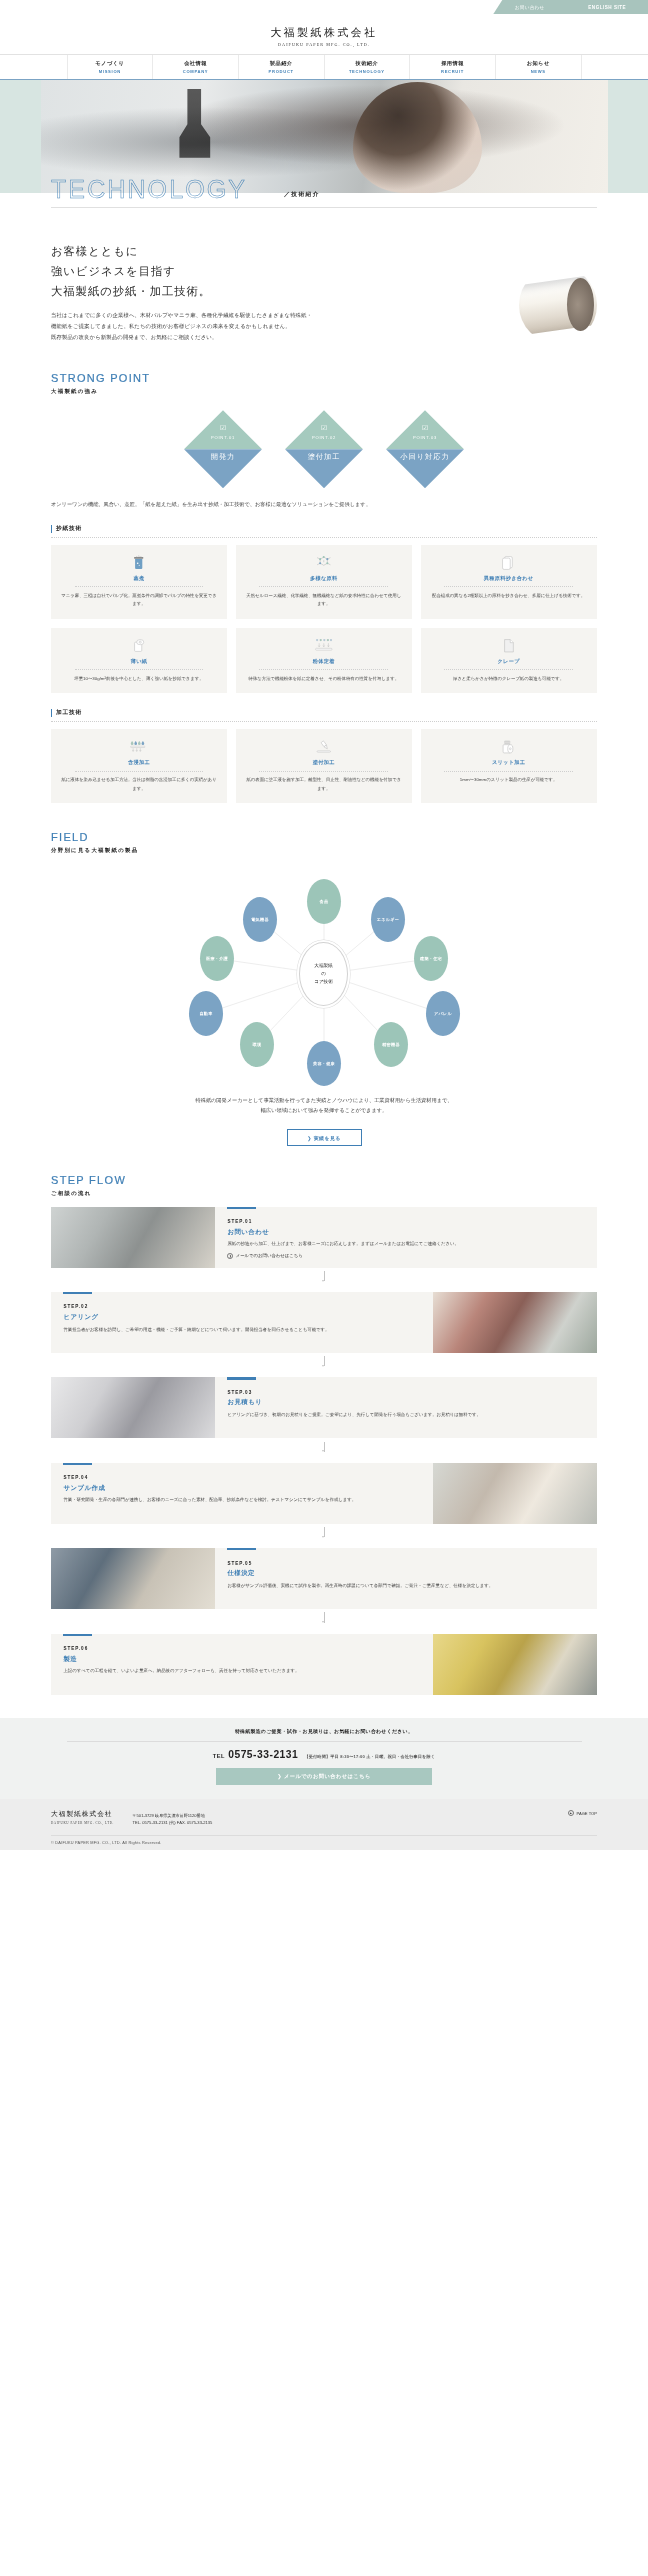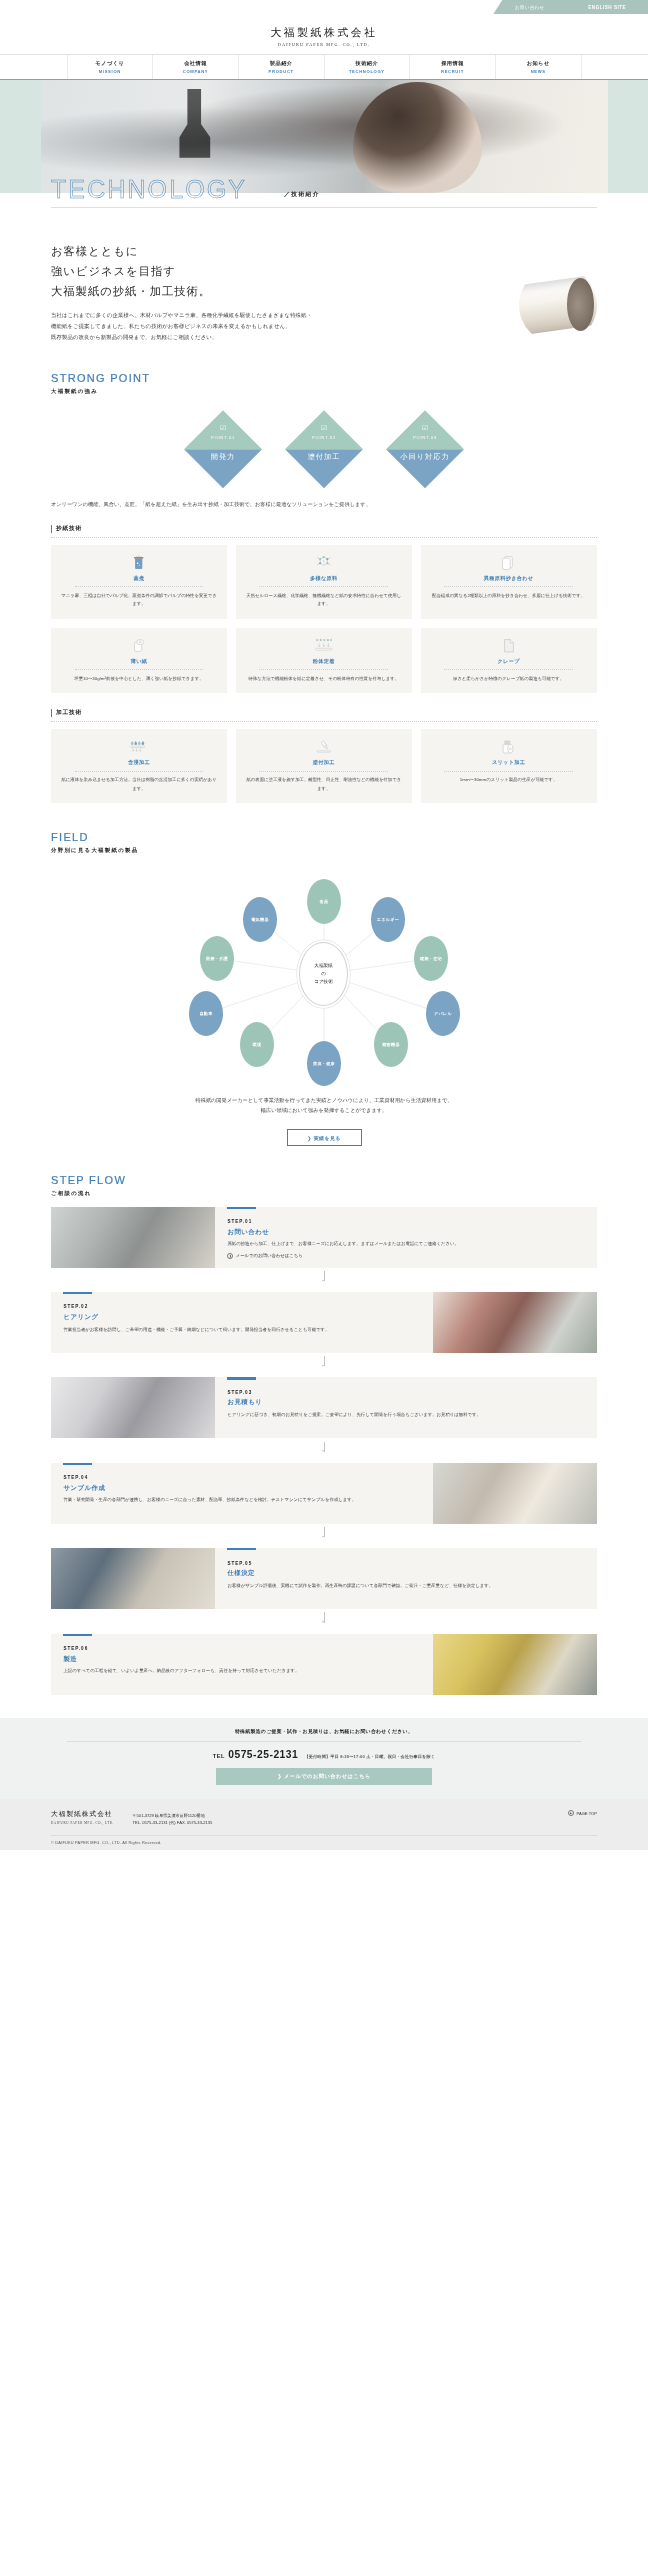--- a/index.html
+++ b/index.html
@@ -622,21 +622,21 @@
       <div class="ttl">製造</div>
       <div class="txt">上記のすべての工程を経て、いよいよ量産へ。納品後のアフターフォローも、責任を持って対応させていただきます。</div>
     </div>
   </div>
 </div>
 
 <div class="contact">
   <div class="lead">特殊紙製造のご提案・試作・お見積りは、お気軽にお問い合わせください。</div>
   <div class="hr"></div>
   <div class="tel">
-    <span class="pre">TEL</span><span>0575-25-2131</span><span class="hours">【受付時間】平日 8:30〜17:00 土・日曜、祝日・会社行事日を除く</span>
+    <span class="pre">TEL</span><span>0575-33-2131</span><span class="hours">【受付時間】平日 8:30〜17:00 土・日曜、祝日・会社行事日を除く</span>
   </div>
   <a class="cta">❯ <span>メールでのお問い合わせはこちら</span></a>
 </div>
 
 <footer class="site">
   <div class="wrap">
     <div class="foot-top">
       <div style="display:flex;align-items:flex-start">
         <div>
           <div class="foot-logo-jp">大福製紙株式会社</div>

